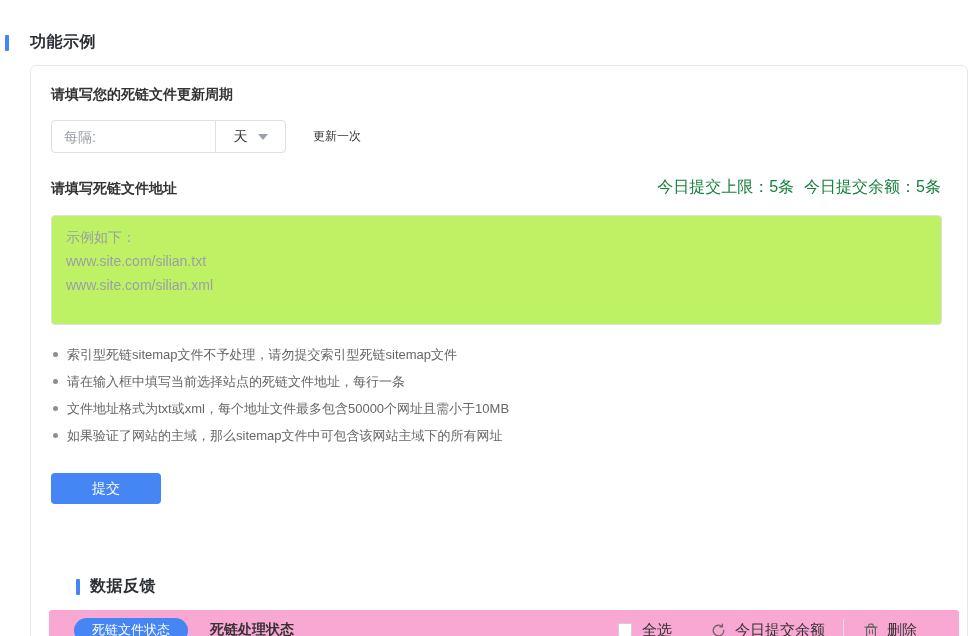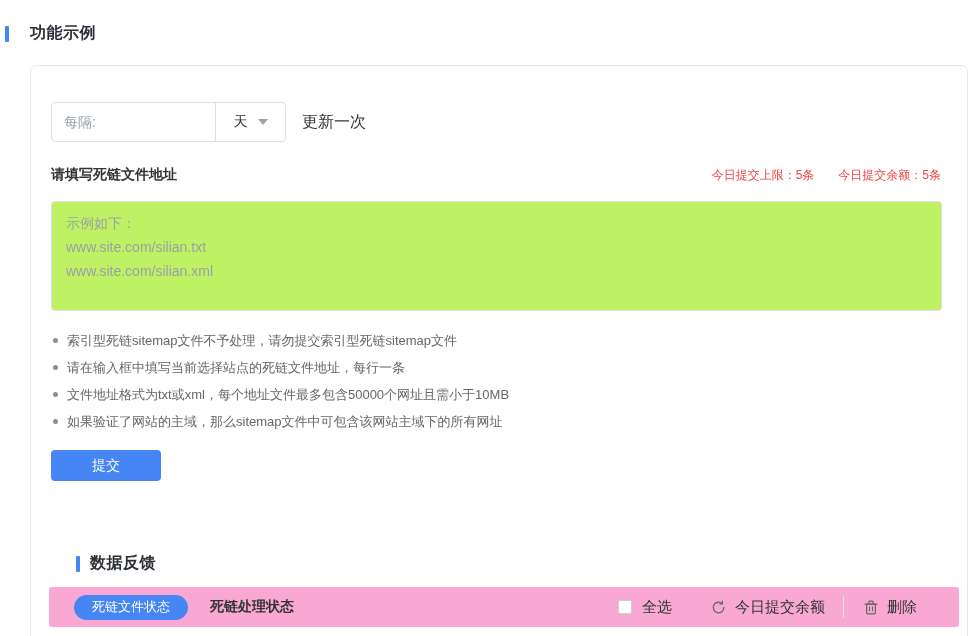--- a/index.html
+++ b/index.html
@@ -5,60 +5,60 @@
   * { margin: 0; padding: 0; box-sizing: border-box; }
   html, body { width: 973px; height: 636px; overflow: hidden; background: #fff;
     font-family: "Liberation Sans", "DejaVu Sans", sans-serif; }
   .page { position: relative; width: 973px; height: 636px; }
 
   
   .sec-title { display: flex; align-items: center; }
   .sec-bar { width: 4px; height: 16px; background: #4585f4; border-radius: 1px; margin-right: 21px; }
   .sec-text { font-size: 16px; font-weight: bold; color: #2b2f36; letter-spacing: .5px; }
 
-  .page-title { position: absolute; left: 5px; top: 23px; }
+  .page-title { position: absolute; left: 5px; top: 32px; }
   .page-title .sec-bar { margin-right: 21px; }
 
   
   .card { position: absolute; left: 30px; top: 65px; width: 938px; height: 610px;
     background: #fff; border: 1px solid #e7e9ee; border-radius: 6px;
     padding: 20px 26px 0 20px; }
 
   .field-label { font-size: 14px; font-weight: bold; color: #333; }
 
   .interval-row { margin-top: 16px; display: flex; align-items: center; }
-  .interval-group { display: flex; width: 235px; height: 40px;
+  .interval-group { display: flex; width: 235px; height: 33px;
     border: 1px solid #dcdfe6; border-radius: 4px; background: #fff; }
   .interval-input { flex: 1 1 auto; width: 160px; border: none; outline: none;
     padding: 0 12px; font-size: 14px; color: #333; background: transparent;
     font-family: inherit; }
   .interval-input::placeholder { color: #98a0a8; }
   .unit-select { width: 70px; display: flex; align-items: center; justify-content: center;
     gap: 10px; border-left: 1px solid #dcdfe6; cursor: pointer; }
   .unit-value { font-size: 14px; color: #333; }
   .caret-down { width: 0; height: 0; border-left: 5px solid transparent;
     border-right: 5px solid transparent; border-top: 6px solid #9aa2ab; }
-  .interval-suffix { margin-left: 16px; font-size: 16px; color: #333; }
+  .interval-suffix { margin-left: 27px; font-size: 12px; color: #333; }
 
   .addr-row { margin-top: 24px; display: flex; align-items: flex-end; justify-content: space-between; }
-  .quota { font-size: 12px; color: #ef4444; display: flex; gap: 24px; }
+  .quota { font-size: 16px; color: #15803d; display: flex; gap: 10px; }
 
   .dead-textarea { display: block; margin-top: 17px; width: 891px; height: 110px;
     border: 1px solid #dcdfe6; border-radius: 4px; resize: none; outline: none;
     padding: 9px 14px; font-size: 14px; line-height: 24px; color: #333;
     font-family: inherit; background: #bef264; }
   .dead-textarea::placeholder { color: #9aa0a6; }
 
   .tips { margin-top: 16px; list-style: none; }
   .tips li { position: relative; padding-left: 16px; font-size: 13px; color: #666;
     line-height: 27px; }
   .tips li .dot { position: absolute; left: 2px; top: 11px; width: 5px; height: 5px;
     border-radius: 50%; background: #8a8f97; }
 
-  .submit-btn { margin-top: 15px; width: 110px; height: 31px; border: none;
+  .submit-btn { margin-top: 24px; width: 110px; height: 31px; border: none;
     border-radius: 4px; background: #4585f4; color: #fff; font-size: 14px;
     cursor: pointer; font-family: inherit; }
 
   .feedback-title { margin-top: 72px; padding-left: 25px; }
   .feedback-title .sec-bar { margin-right: 10px; }
   .feedback-title .sec-text { font-size: 16px; }
 
   .toolbar { margin: 13px -18px 0 -2px; height: 40px; background: #f9a8d4;
     border-radius: 3px; display: flex; align-items: center; justify-content: space-between;
     padding: 0 42px 0 25px; gap: 8px; }
@@ -84,20 +84,21 @@
 
 <div class="page">
 
   <div class="sec-title page-title">
     <div class="sec-bar"></div>
     <div class="sec-text">功能示例</div>
   </div>
 
   <div class="card">
 
+    <div class="field-label">请填写您的死链文件更新周期</div>
 
     <div class="interval-row">
       <div class="interval-group">
         <input class="interval-input" type="text" placeholder="每隔:" style="">
         <div class="unit-select">
           <span class="unit-value">天</span>
           <span class="caret-down"></span>
         </div>
       </div>
       <span class="interval-suffix">更新一次</span>

